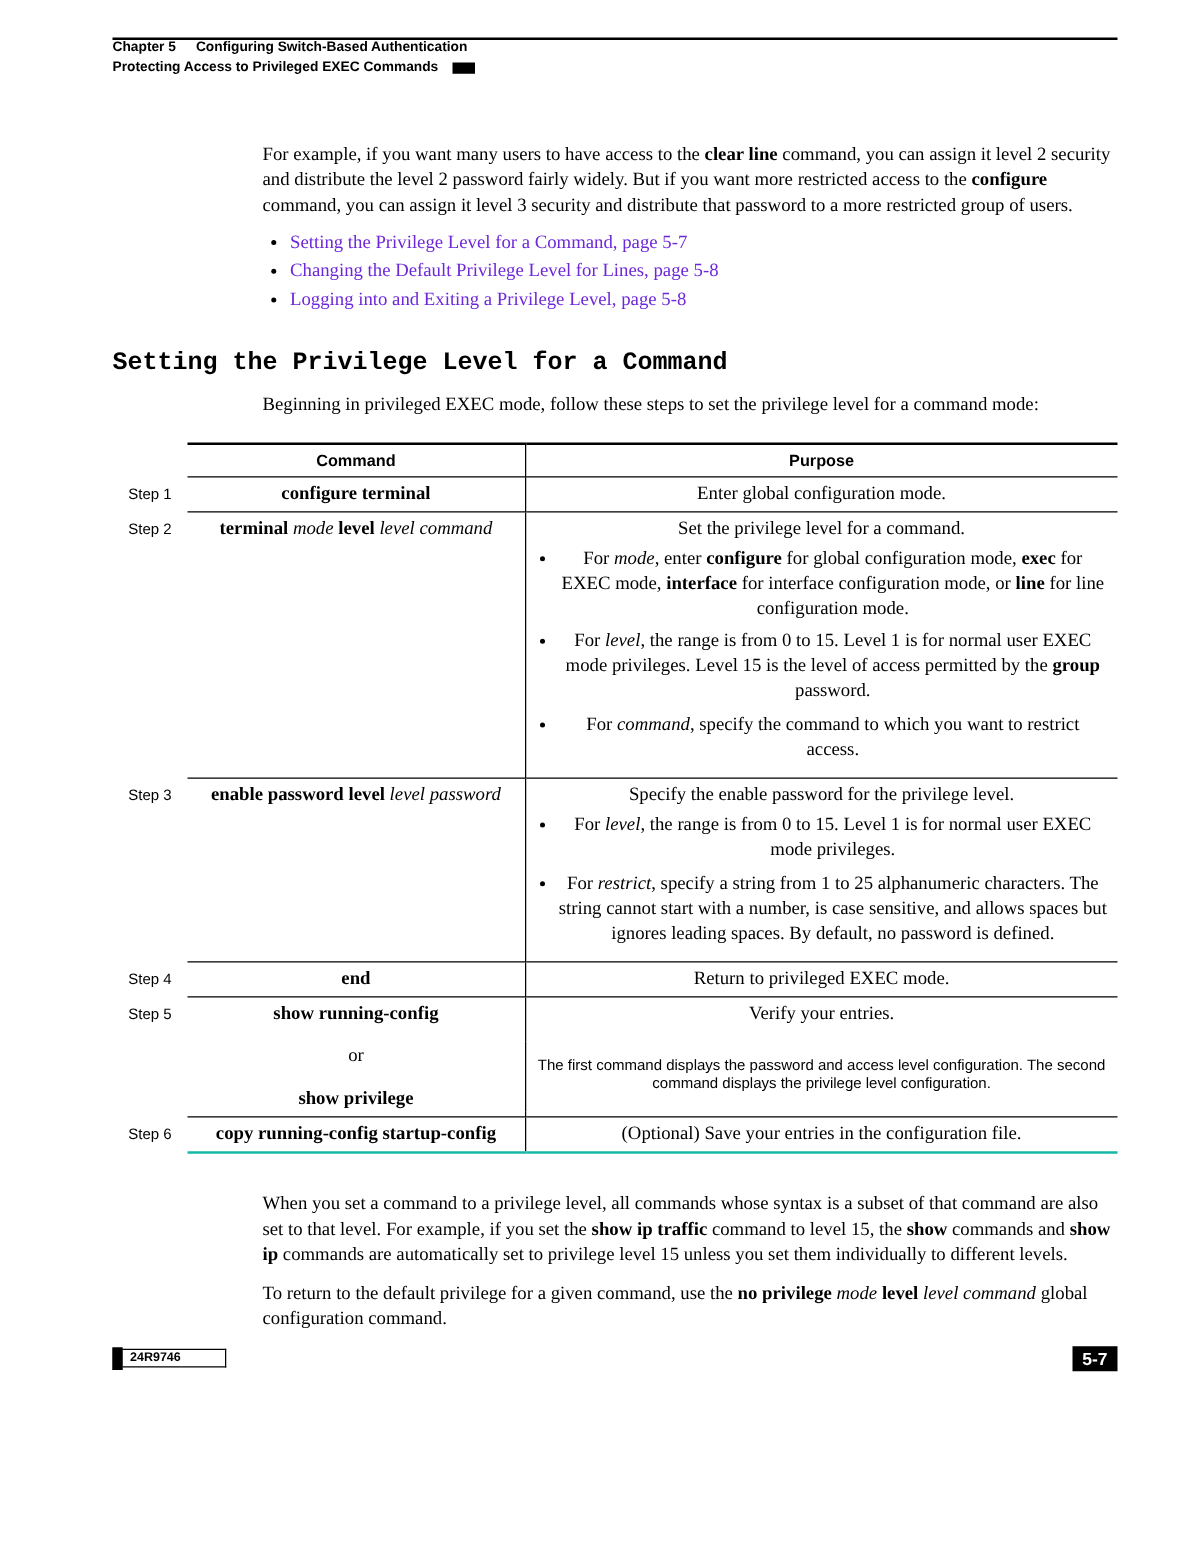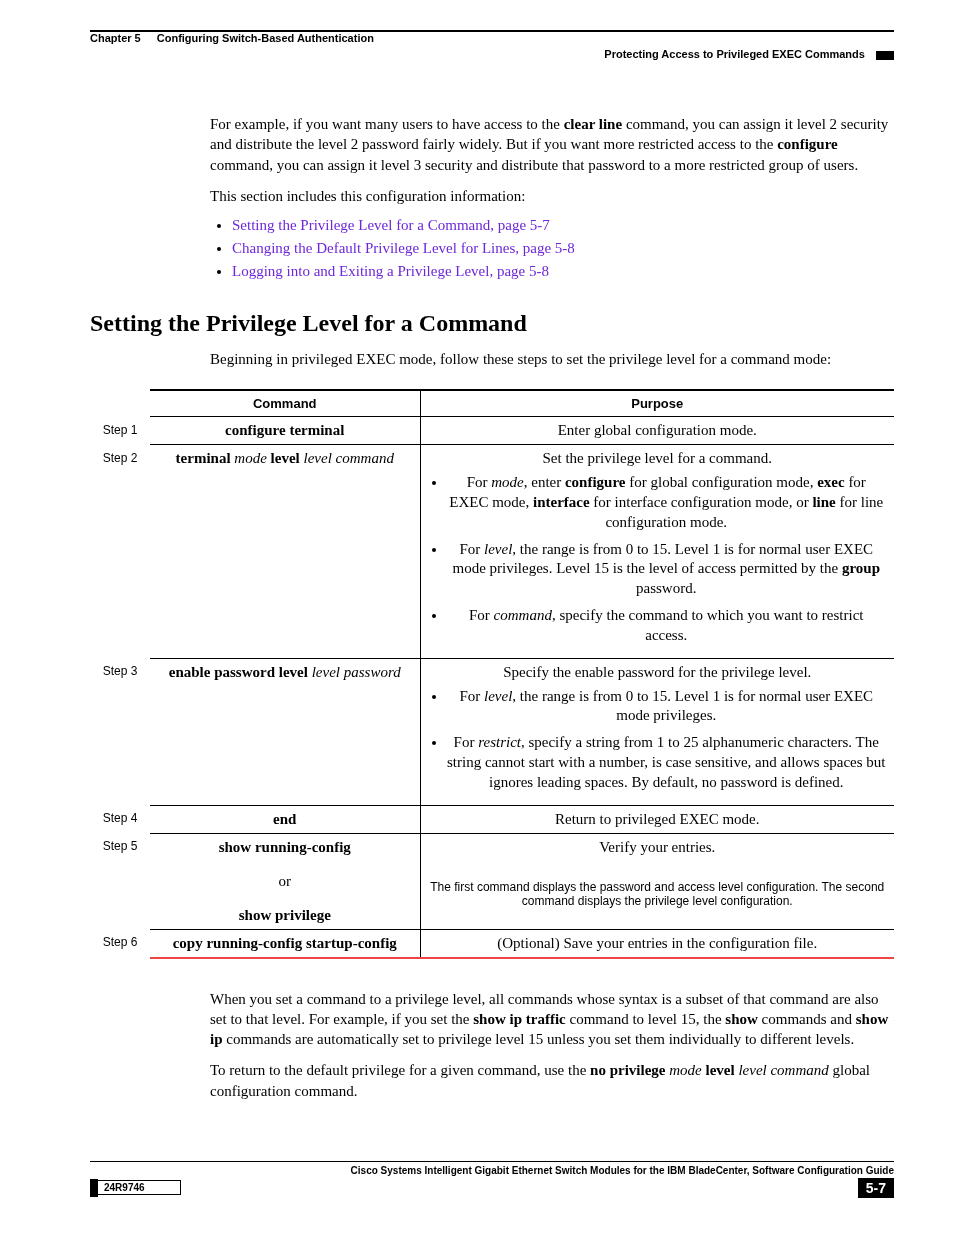--- a/index.html
+++ b/index.html
@@ -23,21 +23,21 @@
     margin-bottom: 4px;
     display: flex;
     font-family: Arial, Helvetica, sans-serif;
     font-size: 11px;
     font-weight: bold;
   }
   .top-header .chapter {
     margin-right: 16px;
   }
   .sub-header {
-    text-align: right;
+    text-align: left;
     font-family: Arial, Helvetica, sans-serif;
     font-size: 11px;
     font-weight: bold;
     padding-bottom: 4px;
     margin-bottom: 50px;
   }
   .sub-header .bar {
     display: inline-block;
     width: 18px;
     height: 9px;
@@ -58,22 +58,22 @@
   }
   .intro-list li {
     list-style: disc;
     margin-bottom: 6px;
   }
   .intro-list a {
     color: #6d28d9;
     text-decoration: none;
   }
   h2.section {
-    font-family: Liberation Serif, serif;
-    font-size: 24px;
+    font-family: Liberation Mono, monospace;
+    font-size: 20px;
     font-weight: bold;
     margin: 30px 0 12px 0;
   }
   table.cmd {
     border-collapse: collapse;
     width: 100%;
     margin: 20px 0 30px 0;
     font-size: 15px;
   }
   table.cmd th, table.cmd td {
@@ -92,21 +92,21 @@
     border-top: 2px solid #000;
     border-bottom: 1px solid #000;
   }
   table.cmd tbody tr td {
     border-top: 1px solid #000;
   }
   table.cmd tbody tr.norule td {
     border-top: none;
   }
   table.cmd tbody tr:last-child td {
-    border-bottom: 2px solid #ef4444;
+    border-bottom: 2px solid #14b8a6;
   }
   table.cmd thead th:first-child {
     border-top: none;
     border-bottom: none;
     padding: 0;
   }
   table.cmd tbody td:first-child {
     border-top: none;
     border-bottom: none;
     font-family: Arial, Helvetica, sans-serif;
@@ -187,21 +187,20 @@
   </div>
   <div class="sub-header">
     <span>Protecting Access to Privileged EXEC Commands</span>
     <span class="bar"></span>
   </div>
 
   <div class="body-text">
     <p>
       <span>For example, if you want many users to have access to the </span><b>clear line</b><span> command, you can assign it level 2 security and distribute the level 2 password fairly widely. But if you want more restricted access to the </span><b>configure</b><span> command, you can assign it level 3 security and distribute that password to a more restricted group of users.</span>
     </p>
-    <p>This section includes this configuration information:</p>
     <ul class="intro-list">
       <li><a href="#">Setting the Privilege Level for a Command, page 5-7</a></li>
       <li><a href="#">Changing the Default Privilege Level for Lines, page 5-8</a></li>
       <li><a href="#">Logging into and Exiting a Privilege Level, page 5-8</a></li>
     </ul>
   </div>
 
   <h2 class="section">Setting the Privilege Level for a Command</h2>
 
   <div class="body-text">
@@ -284,23 +283,20 @@
 
   <div class="body-text">
     <p>
       <span>When you set a command to a privilege level, all commands whose syntax is a subset of that command are also set to that level. For example, if you set the </span><b>show ip traffic</b><span> command to level 15, the </span><b>show</b><span> commands and </span><b>show ip</b><span> commands are automatically set to privilege level 15 unless you set them individually to different levels.</span>
     </p>
     <p>
       <span>To return to the default privilege for a given command, use the </span><b>no privilege </b><i>mode </i><b>level </b><i>level command</i><span> global configuration command.</span>
     </p>
   </div>
 
-  <div class="footer-line">
-    <span>Cisco Systems Intelligent Gigabit Ethernet Switch Modules for the IBM BladeCenter, Software Configuration Guide</span>
-  </div>
   <div class="footer-row">
     <div class="docnum-wrap">
       <div class="docnum-bar"></div>
       <div class="docnum-box">24R9746</div>
     </div>
     <div class="pagenum">5-7</div>
   </div>
 
 </div>
 

